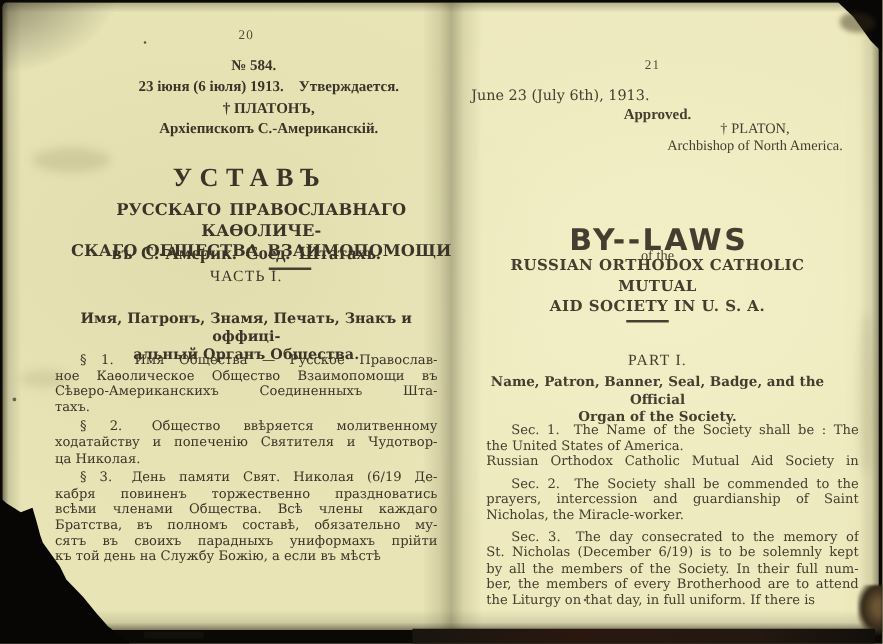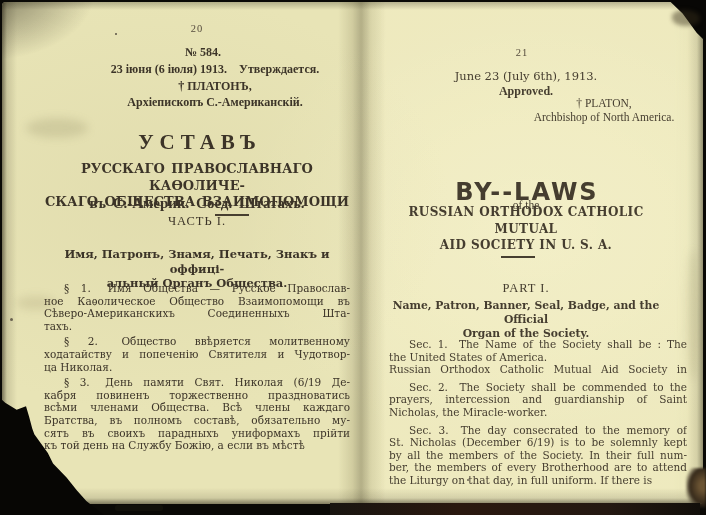--- a/index.html
+++ b/index.html
@@ -68,33 +68,33 @@
   .tl{text-align:justify;text-align-last:justify;overflow:hidden;}
   .tl.last{text-align:left;text-align-last:left;}
   .ctr-lines .tl, .ctr-lines .tl.last{text-align:center;text-align-last:center;}
   .para .tl:first-child{text-indent:20px;}
   
   .pgnum{font-size:10.5px;color:#554b3d;letter-spacing:1px;}
   .pg-l{top:21px;}
   .approve-l{top:42px;font-size:12px;font-weight:bold;line-height:16.8px;transform:translateX(18px);}
   .approve-l .num{transform:translateX(-12px);}
   .title-l{top:128px;font-size:21px;font-weight:bold;letter-spacing:6px;text-indent:6px;}
-  .subtitle-l{top:159px;font-size:13px;font-weight:bold;line-height:16.5px;word-spacing:2px;}
+  .subtitle-l{top:159px;font-size:13px;font-weight:bold;line-height:16.5px;word-spacing:2px;margin-left:12px;}
   .location-l{top:193px;font-size:15px;font-weight:bold;word-spacing:3px;}
   .rule{height:2px;background:#473f30;width:34px;}
   .rule-l{top:212px;left:171px;}
   .part-l{top:212px;font-size:12.5px;letter-spacing:1px;}
   .heading-l{top:245px;font-size:11.5px;font-weight:bold;line-height:14.5px;}
   .body-text{font-size:10.5px;line-height:12.6px;}
   .body-text .tl{height:12.6px;}
   .body-l{top:280px;}
   .body-l .para{margin-bottom:3px;}
   
   .pg-r{top:45px;transform:translateX(-4px);}
-  .date-r{top:67px;font-size:11.5px;text-align:center;}
+  .date-r{top:67px;font-size:11.5px;text-align:left;}
   .approved-r{top:82px;font-size:12px;font-weight:bold;padding-right:16px;}
   .sig-r{top:95px;font-size:11.5px;line-height:13.5px;padding-left:78px;}
   .title-r{top:147px;font-family:"DejaVu Sans",sans-serif;font-size:24px;font-weight:bold;letter-spacing:2px;text-indent:2px;padding-right:8px;margin-top:29px;}
   .ofthe-r{top:197px;font-size:11.5px;padding-right:12px;}
   .subtitle-r{top:202px;font-size:12px;font-weight:bold;line-height:16.5px;letter-spacing:0.4px;padding-right:8px;}
   .rule-r{top:254px;left:124px;}
   .part-r{top:279px;font-size:12.5px;letter-spacing:1px;padding-right:12px;}
   .heading-r{top:297px;font-size:10.8px;font-weight:bold;line-height:14px;}
   .body-r{top:336px;margin-left:12px;}
   .body-r .para{margin-bottom:5px;}

